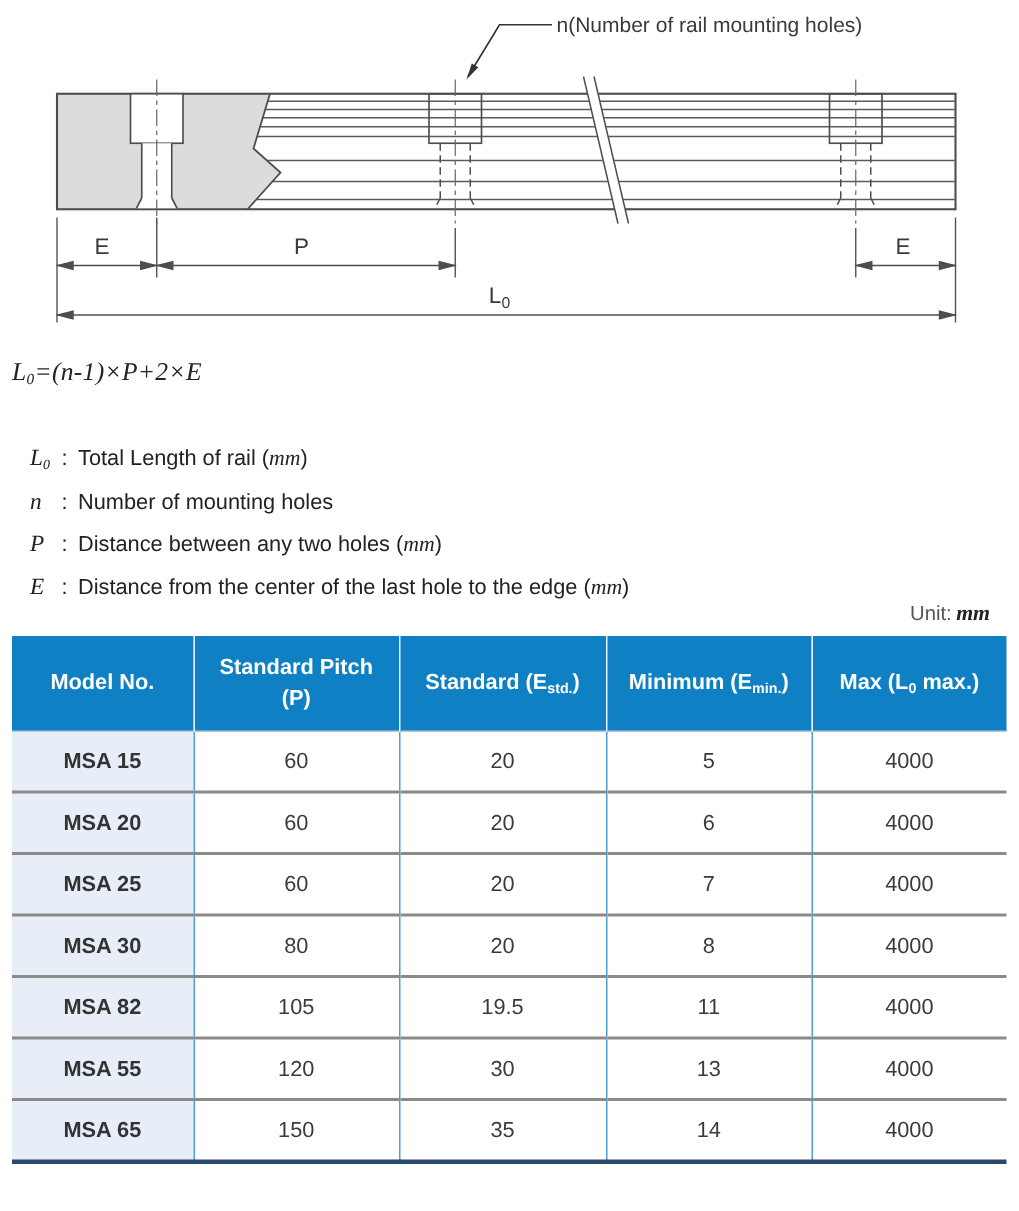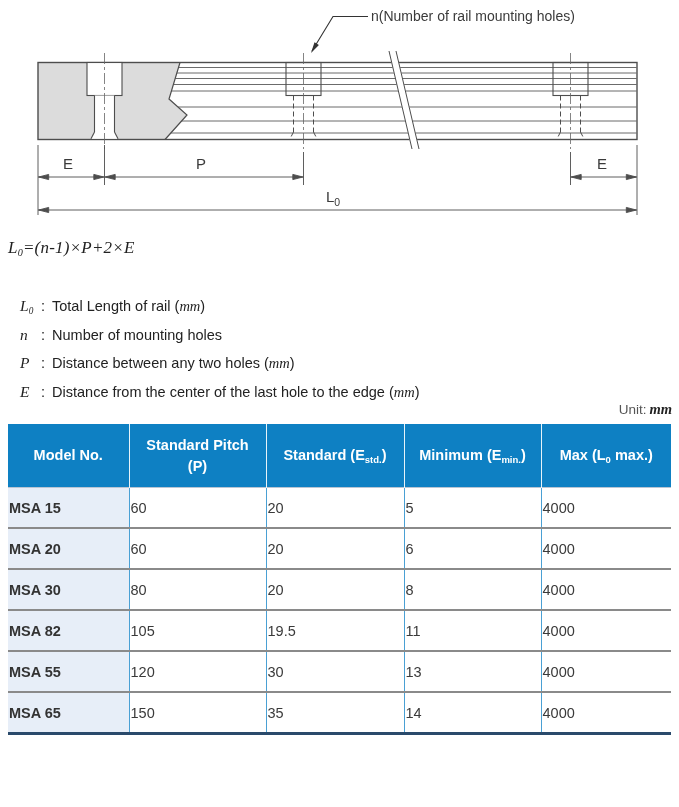--- a/index.html
+++ b/index.html
@@ -25,41 +25,41 @@
     display:inline-block;width:21px;
     font-family:"Liberation Serif",serif;font-style:italic;
     font-size:15.5px;color:#222;
   }
   .def-colon{margin-right:7px;font-size:14.5px;color:#222;}
   .def-desc{font-size:14.5px;color:#222;}
   .def-desc .it, .it{
     font-family:"Liberation Serif",serif;font-style:italic;
   }
   
-  #unit{right:7px;top:401px;font-size:13.5px;color:#555;}
+  #unit{right:19px;top:401px;font-size:13.5px;color:#555;}
   #unit .unit-val{
     font-family:"Liberation Serif",serif;font-style:italic;font-weight:bold;
     font-size:14.5px;color:#222;margin-left:3px;
   }
   
   #spec-table{
     left:8px;top:424px;width:663px;
     border-collapse:collapse;table-layout:fixed;
     border-bottom:3px solid #2a4a6b;
   }
   #spec-table thead th{
     background:#0e80c3;color:#ffffff;
     font-size:14.5px;font-weight:bold;line-height:1.4;
     height:63px;vertical-align:middle;text-align:center;
     border-right:1px solid rgba(255,255,255,.9);padding:0 4px;
   }
   #spec-table thead th:last-child{border-right:none;}
   #spec-table thead th .sub{font-size:9.5px;vertical-align:-.35em;}
   #spec-table tbody td{
-    height:37px;vertical-align:middle;
+    height:37px;text-align:center;vertical-align:middle;
     font-size:14.5px;color:#3a3a3a;background:#ffffff;
     border-top:2px solid #8a8a8a;border-left:1.5px solid #4aa0d4;
   }
   #spec-table tbody td:first-child{
     background:#e7eef8;font-weight:bold;color:#333;border-left:none;
   }
   #spec-table tbody tr:first-child td{border-top:1px solid #b9c5d3;}
 </style>
 </head>
 <body>
@@ -203,20 +203,27 @@
         <td>4000</td>
       </tr>
       <tr>
         <td>MSA 20</td>
         <td>60</td>
         <td>20</td>
         <td>6</td>
         <td>4000</td>
       </tr>
       <tr>
+        <td>MSA 25</td>
+        <td>60</td>
+        <td>20</td>
+        <td>7</td>
+        <td>4000</td>
+      </tr>
+      <tr>
         <td>MSA 30</td>
         <td>80</td>
         <td>20</td>
         <td>8</td>
         <td>4000</td>
       </tr>
       <tr>
         <td>MSA 82</td>
         <td>105</td>
         <td>19.5</td>

